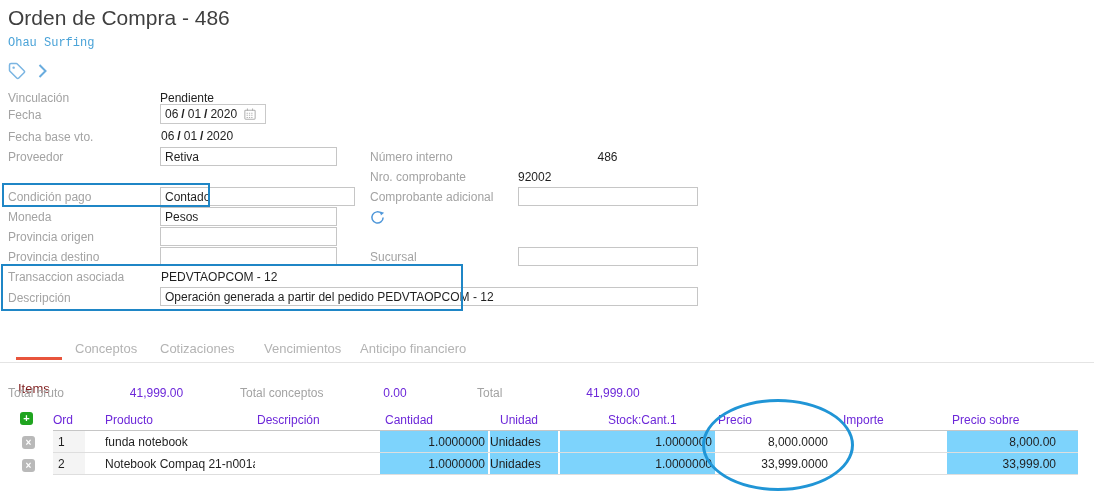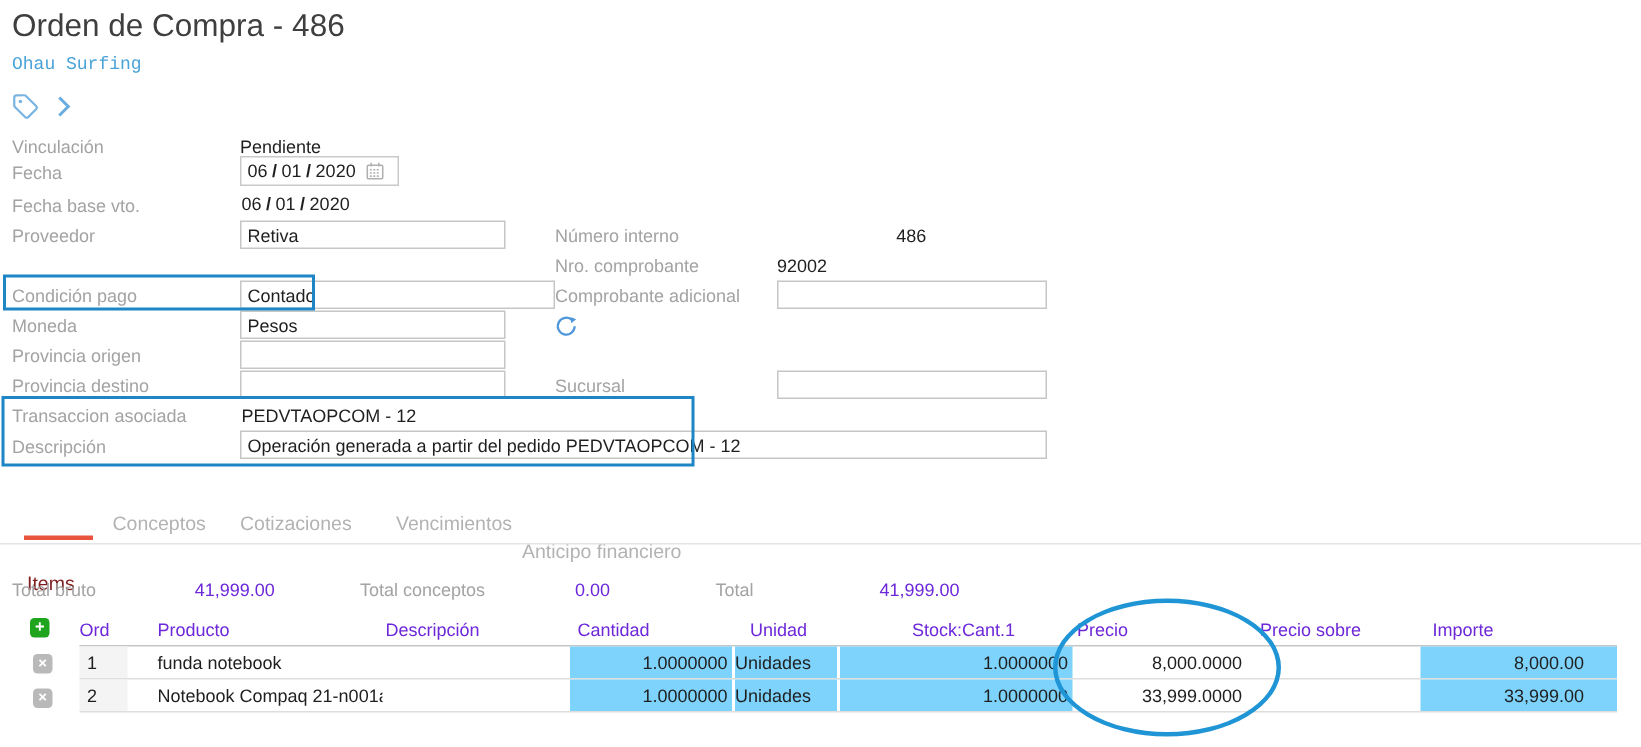--- a/index.html
+++ b/index.html
@@ -123,21 +123,21 @@
     <span class="sep">/</span>
     <span>01</span>
     <span class="sep">/</span>
     <span>2020</span>
   </div>
 
   <div class="abs lbl" style="left:8px; top:150px;">Proveedor</div>
   <input class="inp" style="left: 160px; top: 147px; width: 177px;" value="Retiva">
 
   <div class="abs lbl" style="left:8px; top:190px;">Condición pago</div>
-  <input class="inp" style="left: 160px; top: 187px; width: 210px;" value="Contado">
+  <input class="inp" style="left: 160px; top: 187px; width: 195px;" value="Contado">
 
   <div class="abs lbl" style="left:8px; top:210px;">Moneda</div>
   <input class="inp" style="left: 160px; top: 207px; width: 177px;" value="Pesos">
 
   <div class="abs lbl" style="left:8px; top:230px;">Provincia origen</div>
   <input class="inp" style="left: 160px; top: 227px; width: 177px;" value="">
 
   <div class="abs lbl" style="left:8px; top:250px;">Provincia destino</div>
   <input class="inp" style="left: 160px; top: 247px; width: 177px;" value="">
 
@@ -163,21 +163,21 @@
     </svg>
   </span>
 
   <div class="abs lbl" style="left:370px; top:250px;">Sucursal</div>
   <input class="inp" style="left: 518px; top: 247px; width: 180px;" value="">
 
   <div class="tab active" style="left:18px;">Items</div>
   <div class="tab" style="left:75px;">Conceptos</div>
   <div class="tab" style="left:160px;">Cotizaciones</div>
   <div class="tab" style="left:264px;">Vencimientos</div>
-  <div class="tab" style="left:348px;margin-top:19px;">Anticipo financiero</div>
+  <div class="tab" style="left:360px;">Anticipo financiero</div>
   <div class="tab-underline"></div>
   <div class="tabbar-line"></div>
 
   <div class="abs lbl" style="left:8px; top:386px;">Total bruto</div>
   <div class="abs tot-val" style="left:100px; top:386px; width:113px;">41,999.00</div>
   <div class="abs lbl" style="left:240px; top:386px;">Total conceptos</div>
   <div class="abs tot-val" style="left:345px; top:386px; width:100px;">0.00</div>
   <div class="abs lbl" style="left:477px; top:386px;">Total</div>
   <div class="abs tot-val" style="left:553px; top:386px; width:120px;">41,999.00</div>
 
@@ -187,22 +187,22 @@
 
   <div class="grid-table">
     <div class="grow ghead">
       <div class="cell c1">Ord</div>
       <div class="cell c2">Producto</div>
       <div class="cell c3">Descripción</div>
       <div class="cell c4">Cantidad</div>
       <div class="cell c5">Unidad</div>
       <div class="cell c6">Stock:Cant.1</div>
       <div class="cell c7">Precio</div>
+      <div class="cell c9">Importe</div>
       <div class="cell c8">Precio sobre</div>
-      <div class="cell c9">Importe</div>
     </div>
 
     <div class="grow gdata">
       <div class="cell c1">1</div>
       <div class="cell c2">funda notebook</div>
       <div class="cell c3"></div>
       <div class="cell c4 bgc sepR">1.0000000</div>
       <div class="cell c5 bgc sepR">Unidades</div>
       <div class="cell c6 bgc">1.0000000</div>
       <div class="cell c7">8,000.0000</div>

